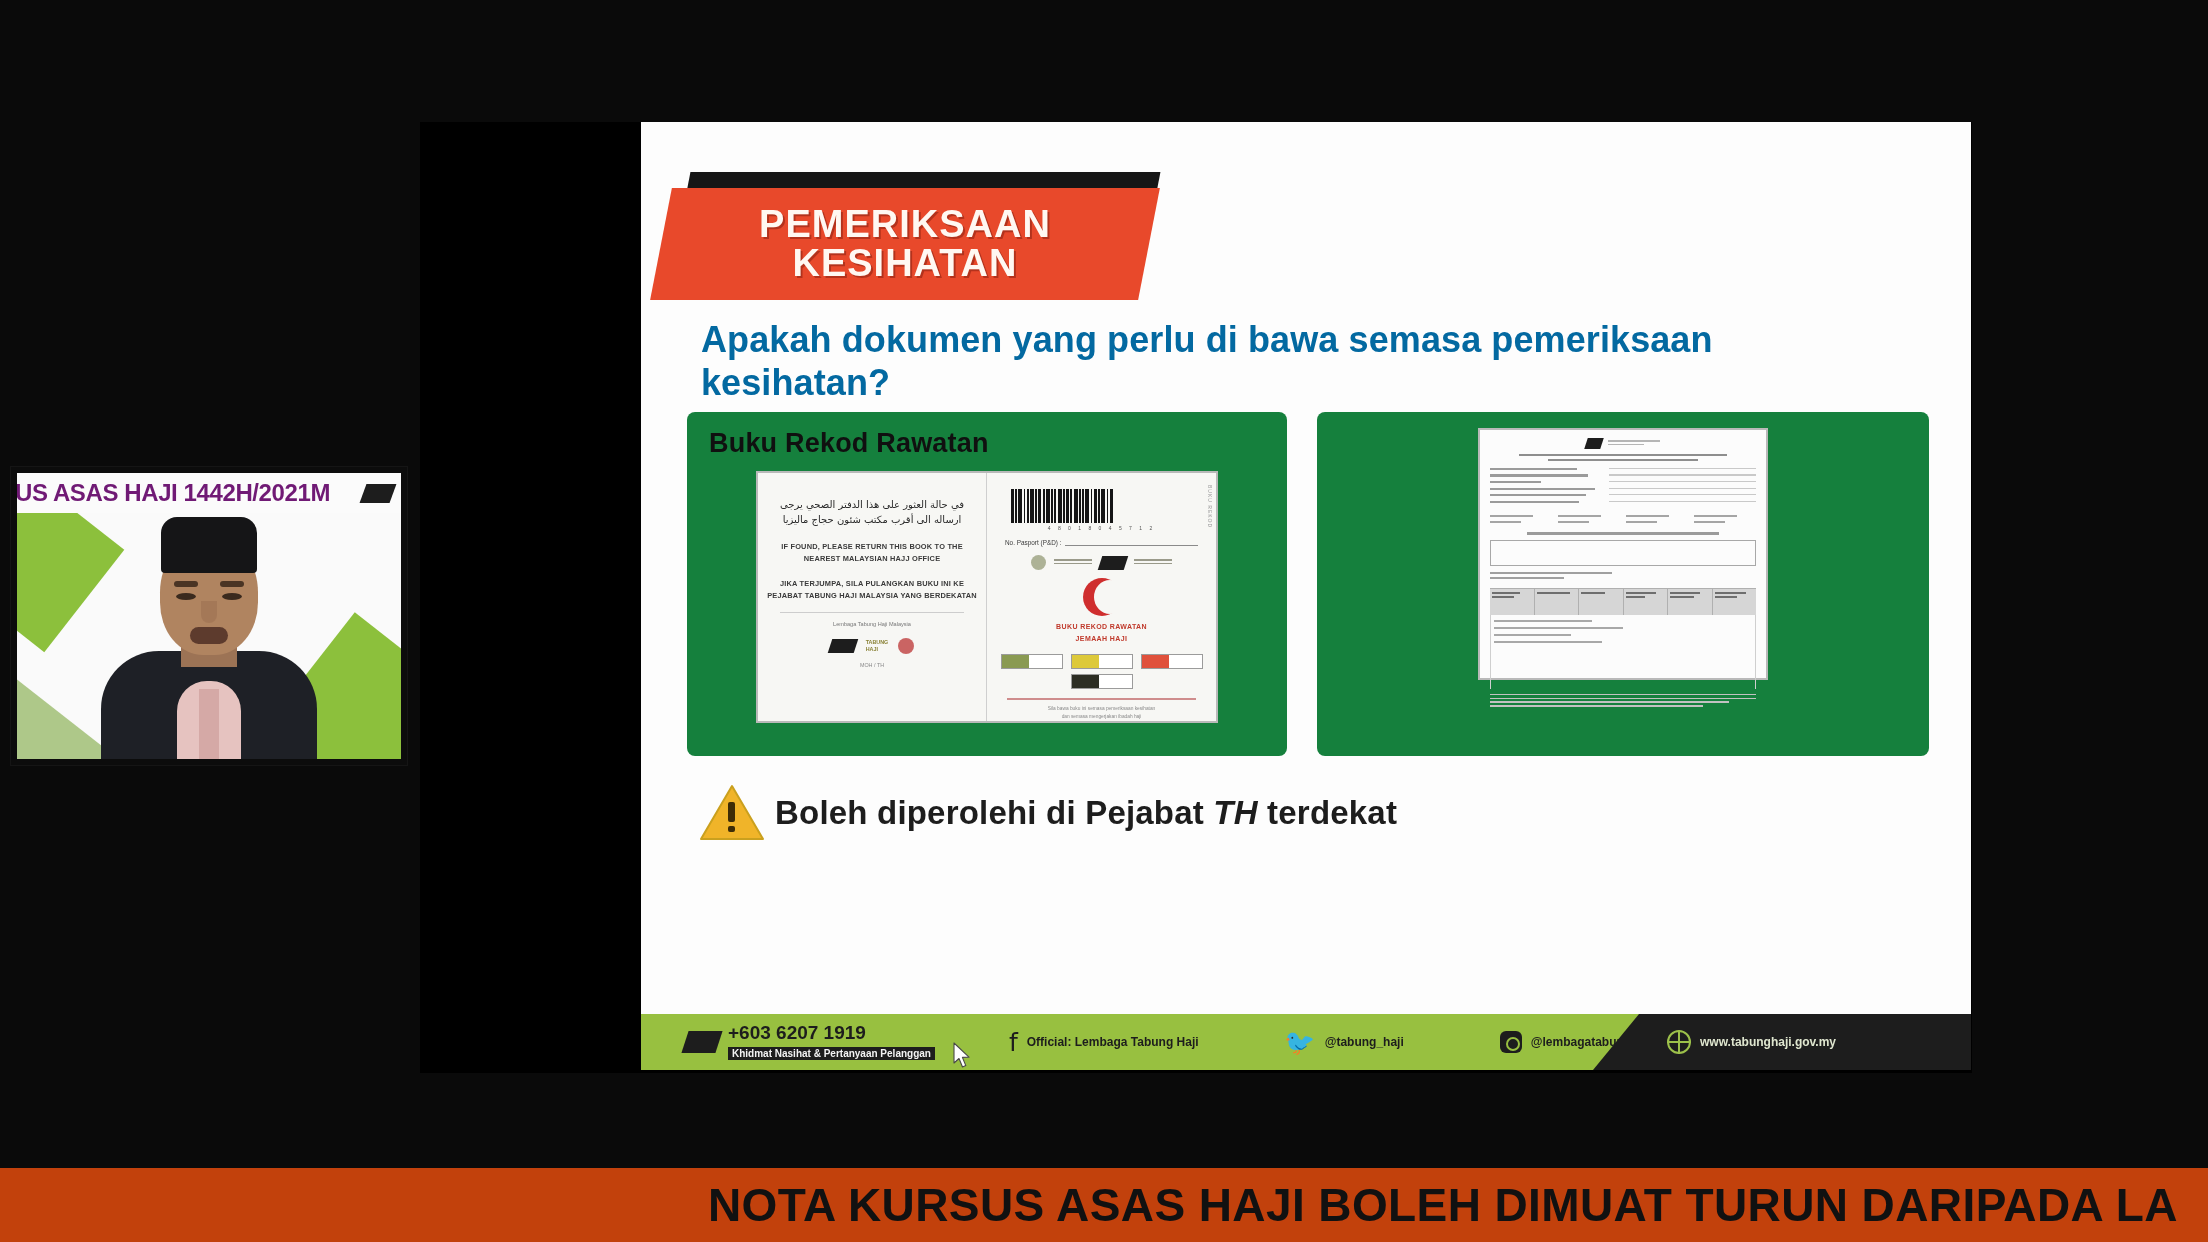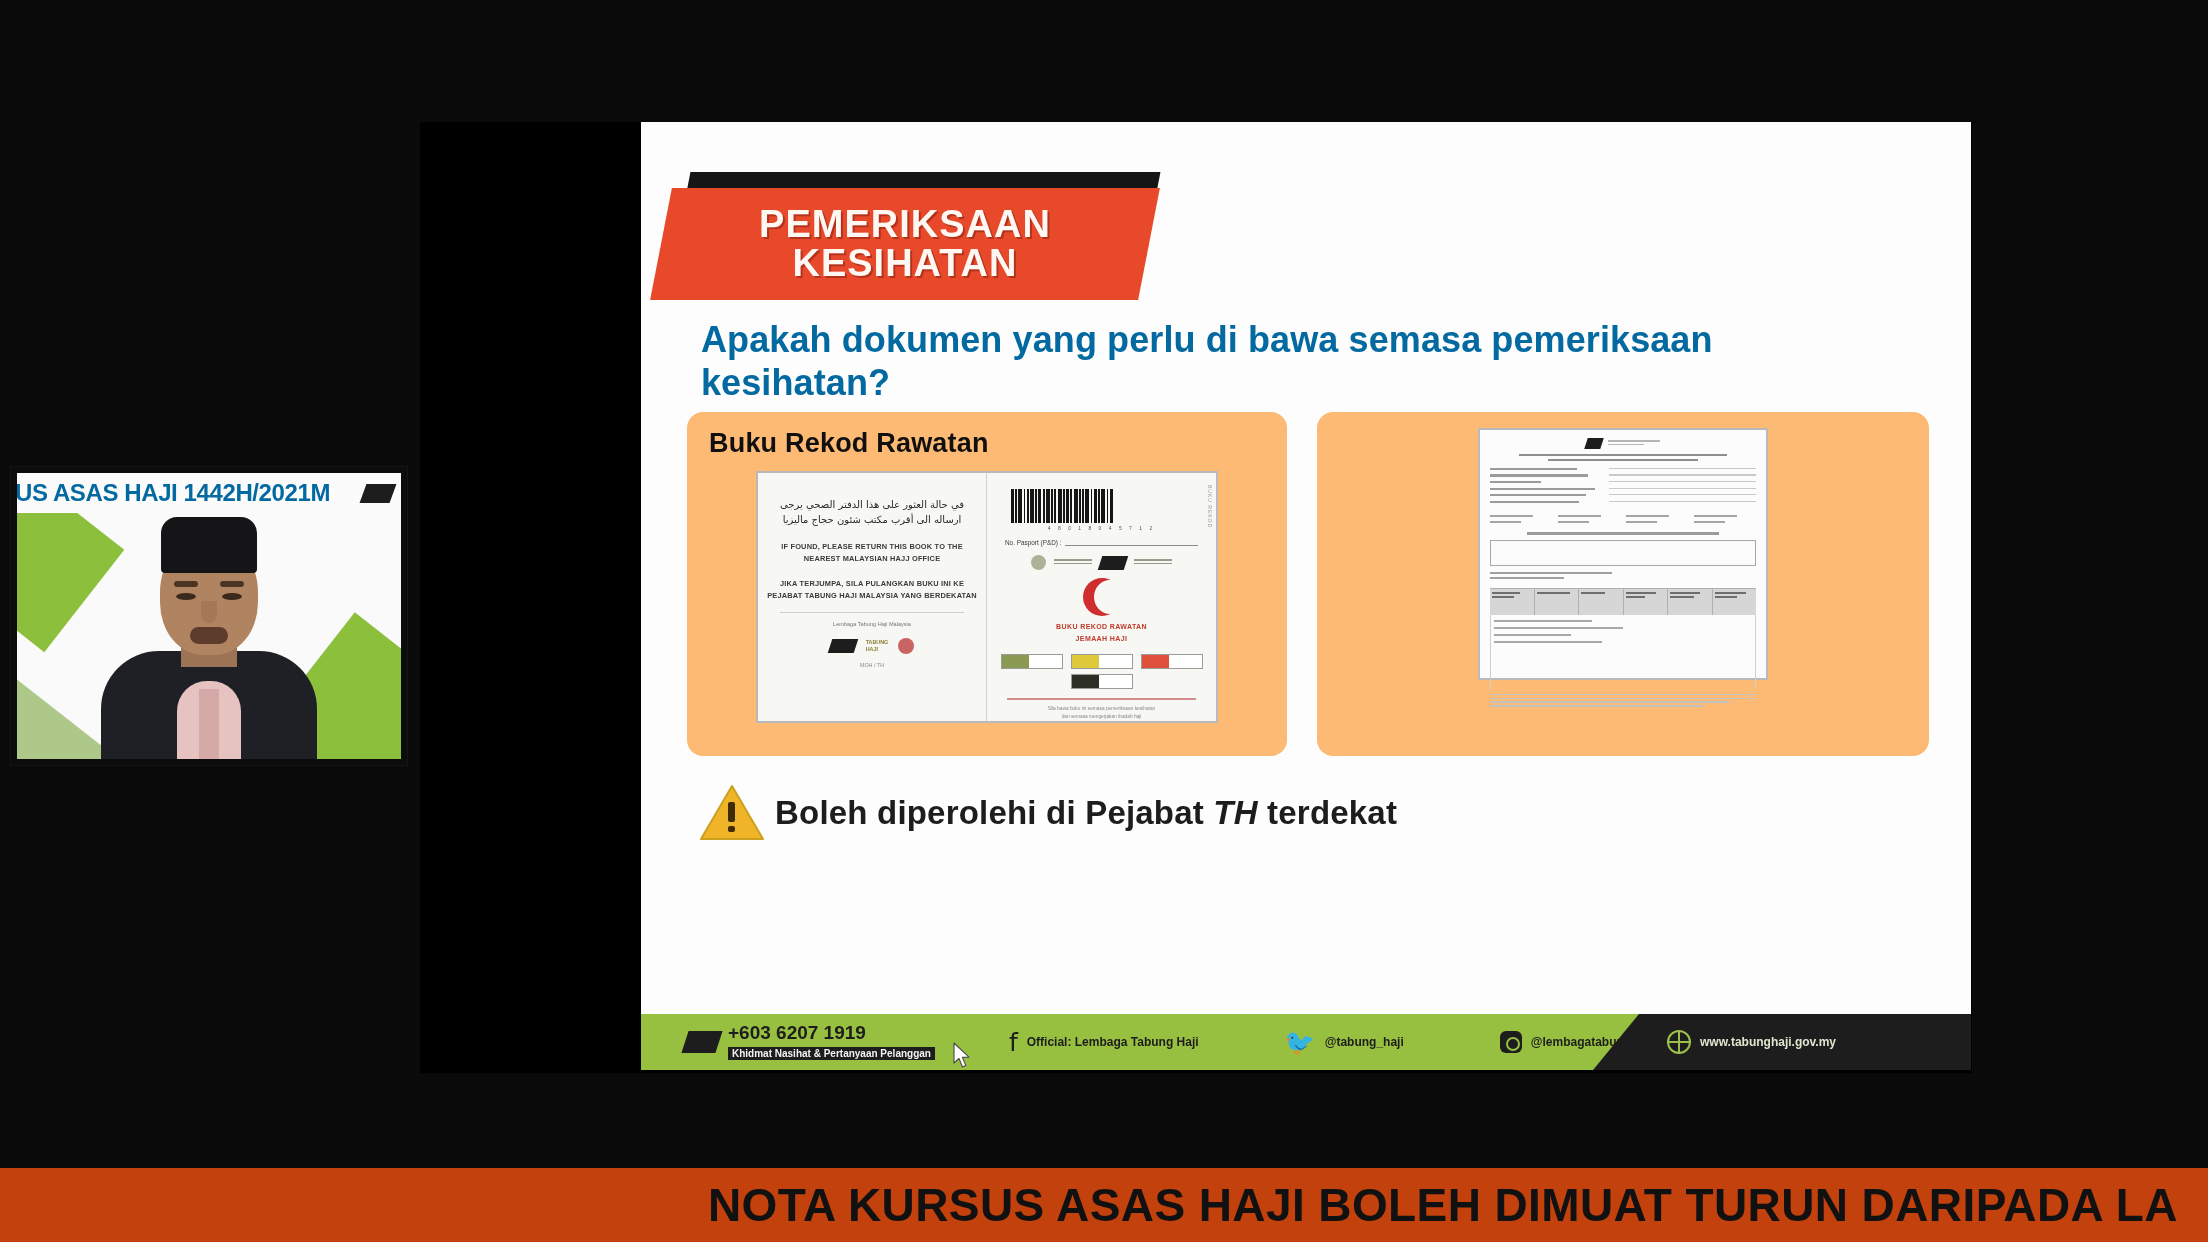--- a/index.html
+++ b/index.html
@@ -46,21 +46,21 @@
   
   .question{
     position:absolute; left:60px; top:196px; width:1190px;
     font-size:36px; font-weight:bold; color:#0369a1; line-height:1.2;
     letter-spacing:.1px;
   }
 
   
   .cards{ position:absolute; left:46px; top:290px; width:1242px; height:344px; display:flex; gap:30px; }
   .card{
-    background:#fdba74; border-radius:16px; padding:16px 22px 18px 22px;
+    background:#15803d; border-radius:8px; padding:16px 22px 18px 22px;
     display:flex; flex-direction:column;
   }
   .card.left{ width:600px; }
   .card.right{ width:612px; }
   .card-title{ font-size:27px; font-weight:bold; color:#101010; margin-bottom:12px; letter-spacing:.2px; }
   .card-body{ flex:1; display:flex; justify-content:center; align-items:flex-start; }
 
   
   .book{ width:462px; height:252px; background:#f7f7f4; border:2px solid #b9b9b9;
          display:flex; position:relative; }
@@ -167,21 +167,21 @@
   
   .webcam{
     position:absolute; left:10px; top:466px; width:398px; height:300px;
     background:#0c0c0c; padding:6px; border:1px solid #151515;
   }
   .wc-inner{ position:relative; width:100%; height:100%; overflow:hidden; background:#f2f2f2; }
   .wc-bar{
     position:absolute; left:0; top:0; width:100%; height:40px; background:#fbfbfb;
     display:flex; align-items:center; justify-content:space-between; padding:0 8px 0 4px; z-index:4;
   }
-  .wc-title{ font-size:24px; font-weight:bold; color:#0369a1; letter-spacing:-.4px; white-space:nowrap;
+  .wc-title{ font-size:24px; font-weight:bold; color:#701a75; letter-spacing:-.4px; white-space:nowrap;
              margin-left:-6px; }
   .wc-logo{ width:30px; height:19px; background:#1d1d1d; transform:skewX(-20deg); }
   .wc-bg{ position:absolute; inset:40px 0 0 0; background:#fafafa; overflow:hidden; }
   .wc-g1{ position:absolute; left:-40px; top:-14px; width:120px; height:130px; background:#8cc03c;
           transform:rotate(38deg); }
   .wc-g2{ position:absolute; right:-34px; bottom:-56px; width:150px; height:175px; background:#8cc03c;
           transform:rotate(38deg); }
   .wc-g3{ position:absolute; left:-55px; bottom:-72px; width:120px; height:130px; background:#6f9e2c; opacity:.55;
           transform:rotate(38deg); }
   .wc-person{ position:absolute; left:50%; bottom:0; transform:translateX(-50%); width:230px; height:205px; }

